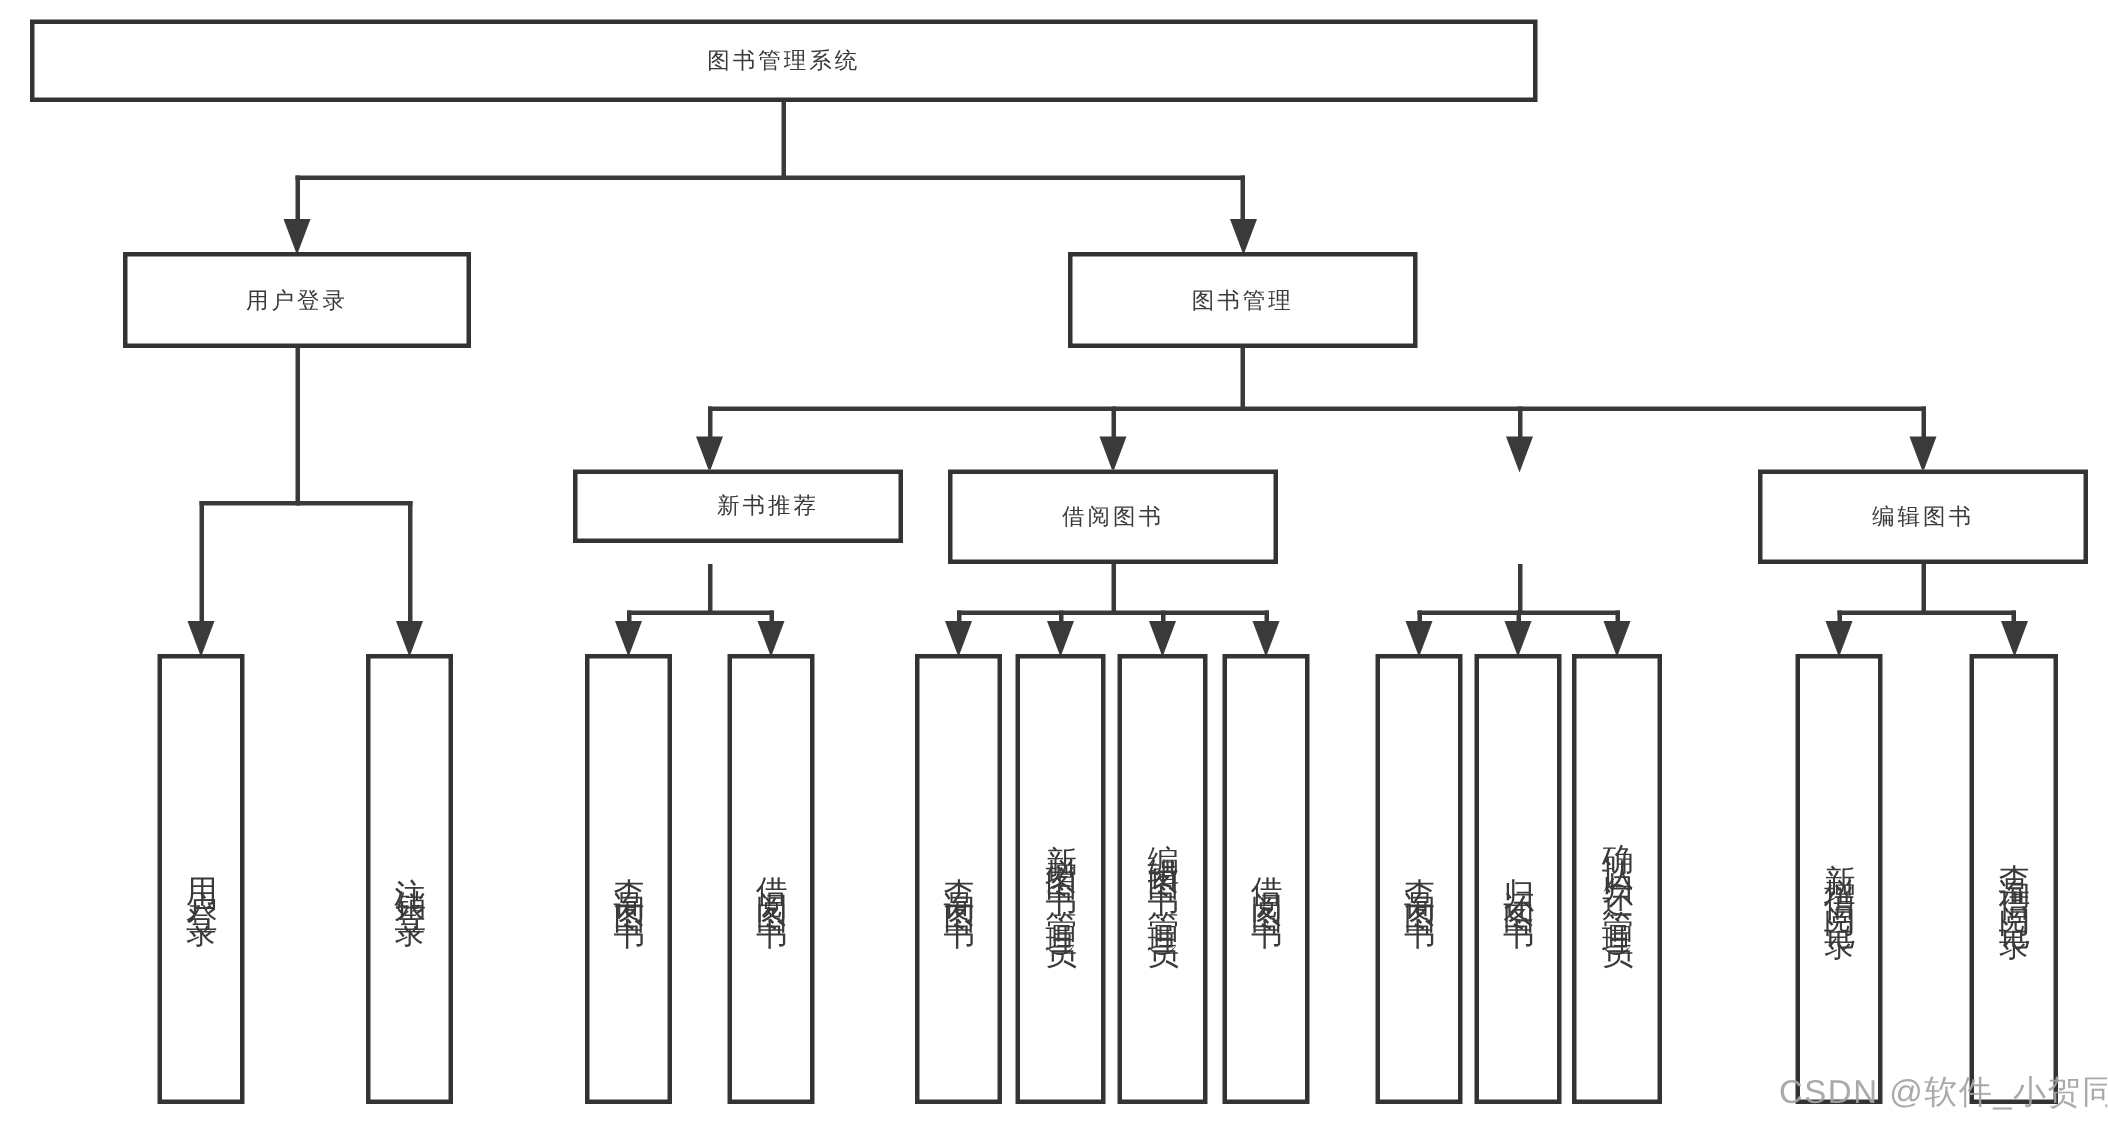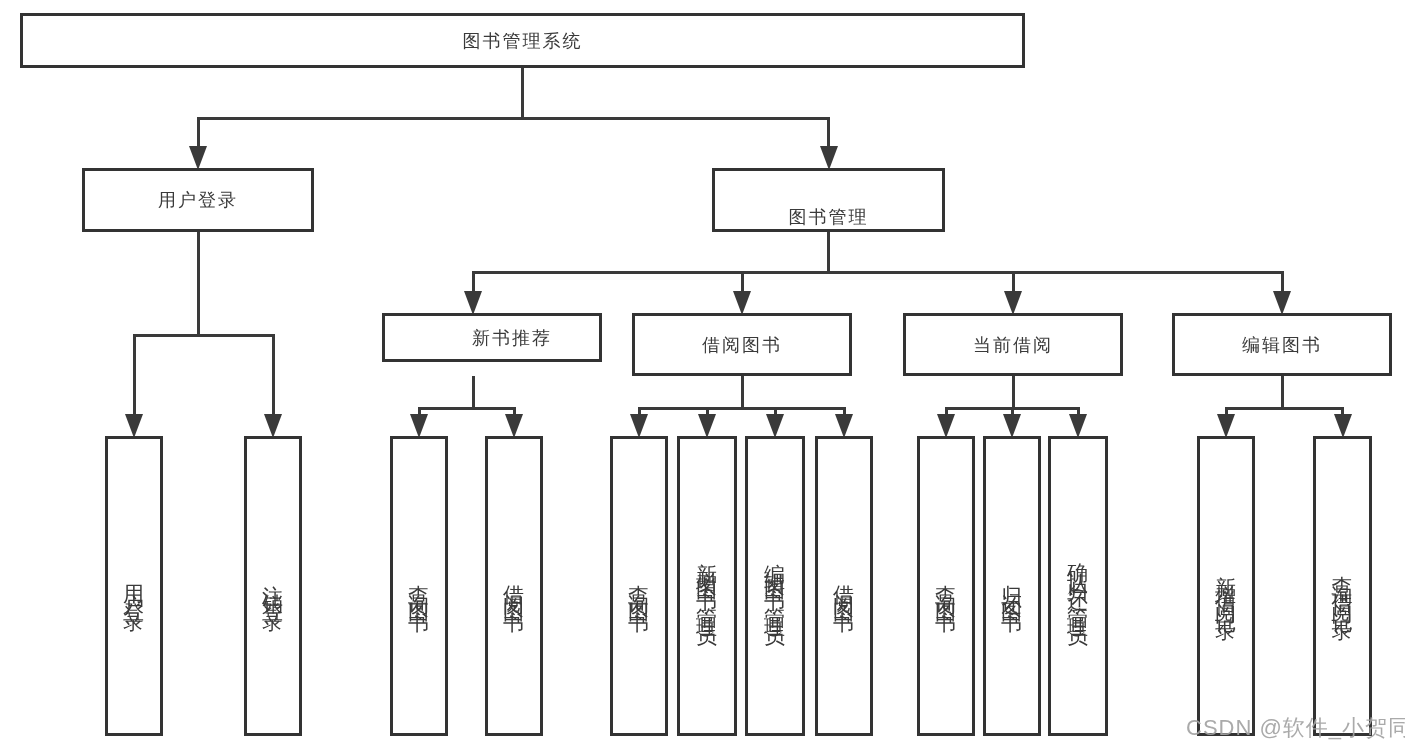--- a/index.html
+++ b/index.html
@@ -14,21 +14,21 @@
     position:absolute;
     box-sizing:border-box;
     background:#ffffff;
     border:3px solid #333333;
     display:flex;
     align-items:center;
     justify-content:center;
     color:#3a3a3a;
   }
   .node.h span{
-    font-size:18px;
+    font-size:15px;
     letter-spacing:2px;
     white-space:nowrap;
   }
   .node.v span{
     writing-mode:vertical-rl;
     text-orientation:mixed;
     font-size:21px;
     letter-spacing:9px;
     line-height:1;
     white-space:nowrap;
@@ -110,31 +110,28 @@
     <div class="cline" style="left: 1224.5px; top: 407px; width: 3px; height: 11px;"></div>
     <div class="arrowhead" style="left: 1217px; top: 414px;"></div>
     <div class="cline" style="left: 1341px; top: 407px; width: 3px; height: 11px;"></div>
     <div class="arrowhead" style="left: 1333.5px; top: 414px;"></div>
     <div class="node h" style="left: 20px; top: 13px; width: 1005px; height: 55px;">
       <span>图书管理系统</span>
     </div>
     <div class="node h" style="left: 82px; top: 168px; width: 232px; height: 64px;">
       <span>用户登录</span>
     </div>
-    <div class="node h" style="left: 712px; top: 168px; width: 233px; height: 64px; align-items: flex-end;">
+    <div class="node h" style="left: 712px; top: 168px; width: 233px; height: 64px;">
       <span>图书管理</span>
     </div>
     <div class="node h" style="left: 382px; top: 313px; width: 220px; height: 49px; padding-left: 40px;">
       <span>新书推荐</span>
     </div>
     <div class="node h" style="left: 632px; top: 313px; width: 220px; height: 63px;">
       <span>借阅图书</span>
-    </div>
-    <div class="node h" style="left: 903px; top: 313px; width: 220px; height: 63px;">
-      <span>当前借阅</span>
     </div>
     <div class="node h" style="left: 1172px; top: 313px; width: 220px; height: 63px;">
       <span>编辑图书</span>
     </div>
     <div class="node v" style="left: 105px; top: 436px; width: 58px; height: 300px;">
       <span>用户登录</span>
     </div>
     <div class="node v" style="left: 244px; top: 436px; width: 58px; height: 300px;">
       <span>注销登录</span>
     </div>

